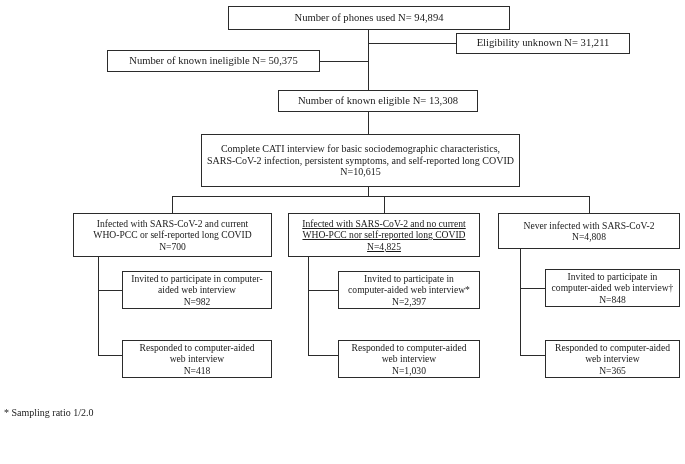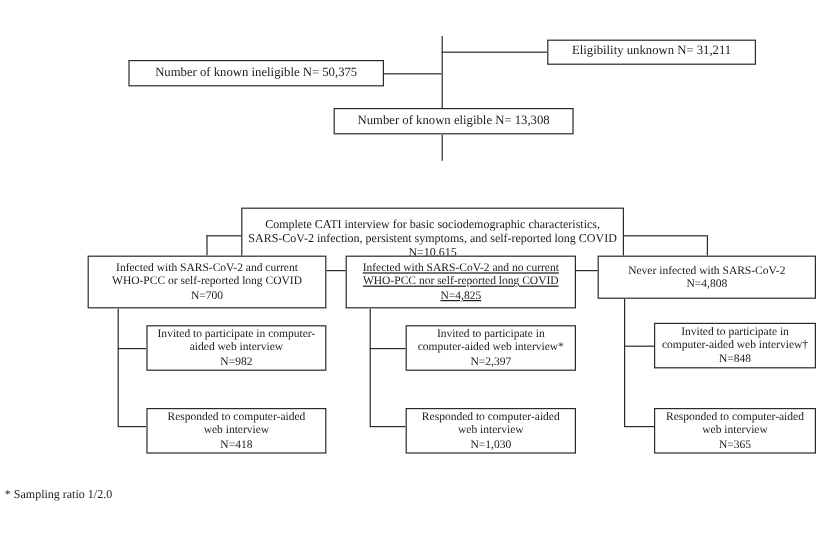--- a/index.html
+++ b/index.html
@@ -85,34 +85,37 @@
   <div class="line h" style="left:98px; top:355px; width:24px;"></div>
 
   <div class="line v" style="left:308px; top:257px; height:98px;"></div>
   <div class="line h" style="left:308px; top:290px; width:30px;"></div>
   <div class="line h" style="left:308px; top:355px; width:30px;"></div>
 
   <div class="line v" style="left:520px; top:249px; height:106px;"></div>
   <div class="line h" style="left:520px; top:288px; width:25px;"></div>
   <div class="line h" style="left:520px; top:355px; width:25px;"></div>
 
+  <div class="box f11" style="left:228px; top:6px; width:282px; height:24px;">
+    <span>Number of phones used N= 94,894</span>
+  </div>
 
   <div class="box f11" style="left:456px; top:33px; width:174px; height:21px;">
     <span>Eligibility  unknown N= 31,211</span>
   </div>
 
   <div class="box f11" style="left:107px; top:50px; width:213px; height:22px;">
     <span>Number of known ineligible  N= 50,375</span>
   </div>
 
   <div class="box f11" style="left:278px; top:90px; width:200px; height:22px;">
     <span>Number of known eligible  N= 13,308</span>
   </div>
 
-  <div class="box f10" style="left:201px; top:134px; width:319px; height:53px;margin-top:39px;">
+  <div class="box f10" style="left:201px; top:134px; width:319px; height:53px;">
     <span>Complete CATI interview for basic sociodemographic characteristics,
 SARS-CoV-2 infection, persistent symptoms, and self-reported long  COVID
 N=10,615</span>
   </div>
 
   <div class="box f95" style="left:73px; top:213px; width:199px; height:44px;">
     <span>Infected with SARS-CoV-2 and current
 WHO-PCC or self-reported long  COVID
 N=700</span>
   </div>

